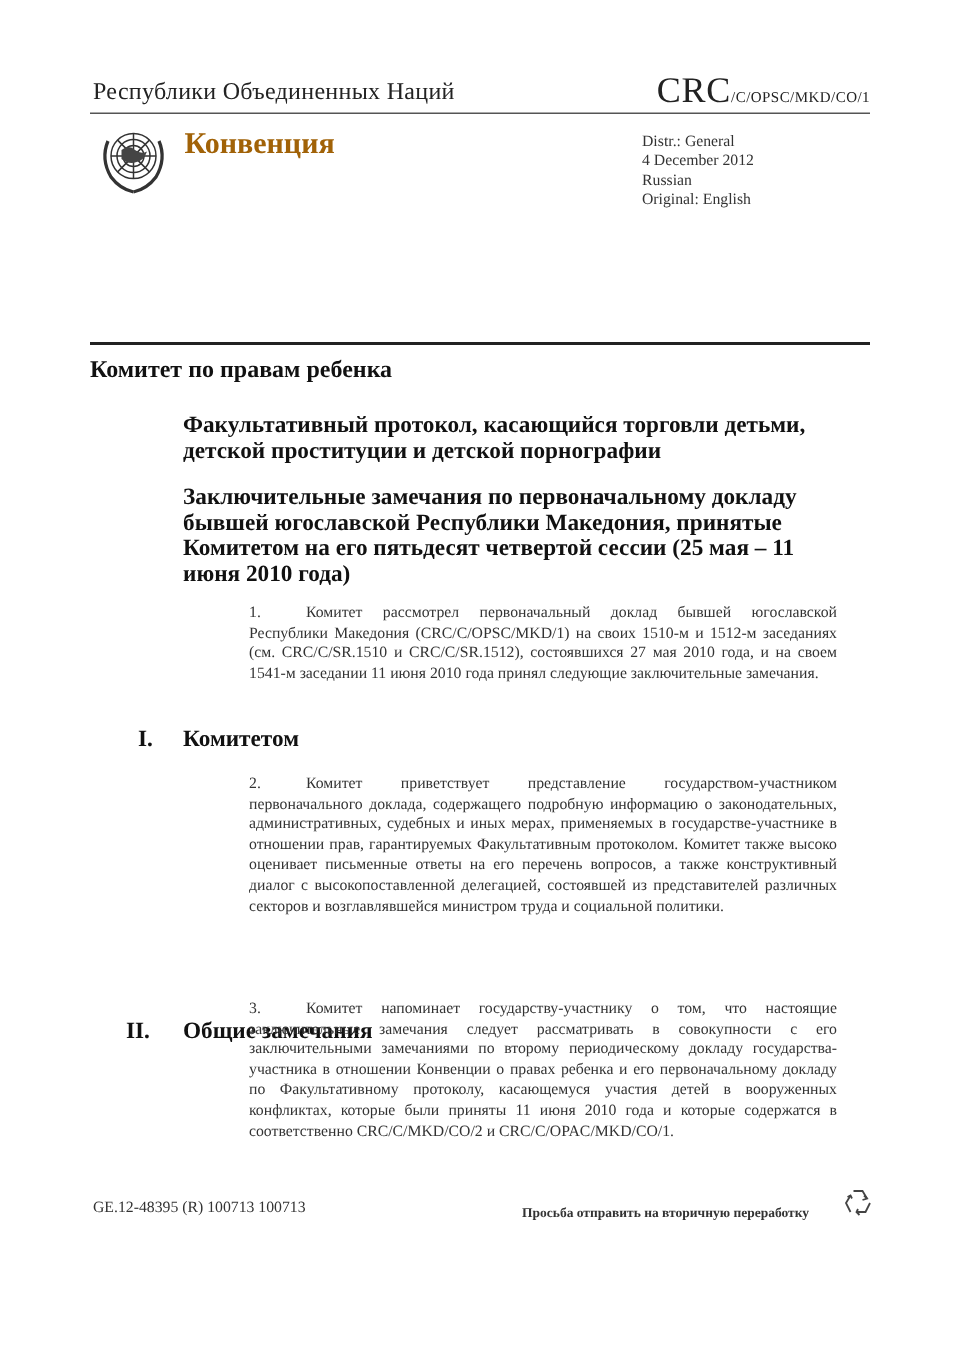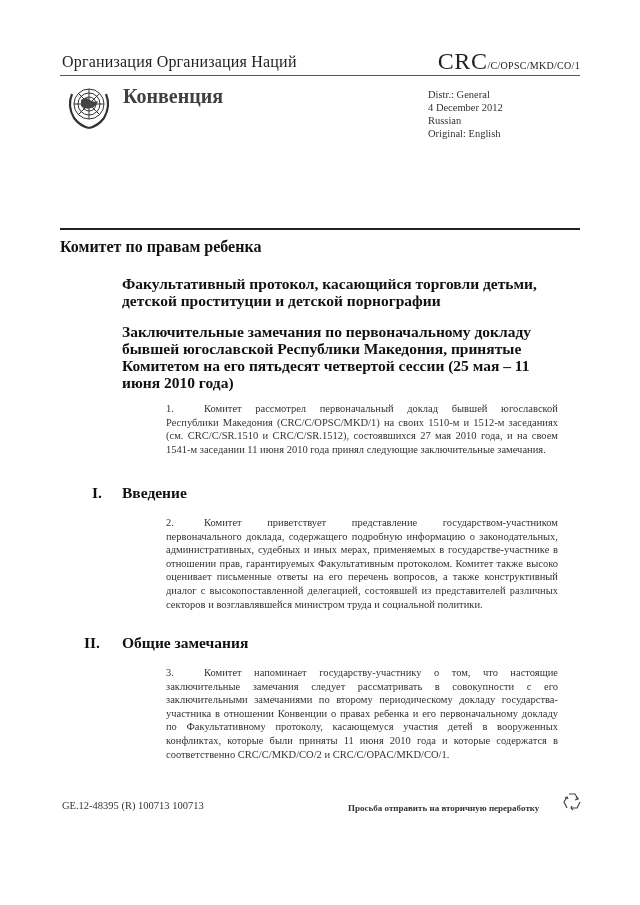--- a/index.html
+++ b/index.html
@@ -5,44 +5,44 @@
   html, body { margin: 0; padding: 0; background: #ffffff; }
   body { width: 640px; height: 905px; position: relative; overflow: hidden;
          font-family: "Liberation Serif", "DejaVu Serif", serif; color: #1a1a1a; }
   .abs { position: absolute; }
   .org { left: 62px; top: 53px; font-size: 16px; letter-spacing: 0.2px; color: #222; }
   .symbol { right: 60px; top: 48px; color: #222; white-space: nowrap; }
   .symbol .big { font-size: 24px; letter-spacing: 0.5px; }
   .symbol .small { font-size: 10px; letter-spacing: 0.3px; }
   .rule1 { left: 60px; top: 75px; width: 520px; height: 1px; background: #555; }
   .logo { left: 64px; top: 80px; width: 50px; height: 50px; }
-  .conv { left: 123px; top: 84px; font-weight: bold; font-size: 20px; line-height: 24px; color: #404040; }
+  .conv { left: 123px; top: 84px; font-weight: bold; font-size: 20px; line-height: 24px; color: #a16207; }
   .meta { left: 428px; top: 88px; font-size: 10.5px; line-height: 13px; color: #333; }
   .rule2 { left: 60px; top: 228px; width: 520px; height: 2px; background: #222; }
   .committee { left: 60px; top: 238px; font-weight: bold; font-size: 16px; color: #111; }
   .protocol { left: 122px; top: 275px; width: 420px; font-weight: bold; font-size: 15.5px; line-height: 17px; color: #111; }
   .concl { left: 122px; top: 323px; width: 440px; font-weight: bold; font-size: 15.5px; line-height: 17px; color: #111; }
   .para { left: 122px; width: 392px; font-size: 10.5px; line-height: 13.6px; text-align: justify; color: #333; margin-left: 44px; }
   .para .num { display: inline-block; width: 38px; }
   .p1 { top: 402px; }
   .p2 { top: 516px; }
   .p3 { top: 666px; }
   .sec { font-weight: bold; font-size: 15.5px; color: #111; }
   .sec .rn { display: inline-block; width: 30px; }
   .sec1 { left: 92px; top: 484px; }
   .sec2 { left: 84px; top: 634px; }
-  .sec2 .rn { width: 38px; }
+  .sec2 .rn { width: 38px; margin-top: 45px; }
   .footer-code { left: 62px; top: 800px; font-size: 10.5px; color: #333; }
   .recycle-text { left: 348px; top: 803px; font-size: 9px; font-weight: bold; color: #333; }
   .recycle-icon { left: 560px; top: 790px; width: 24px; height: 24px; }
 </style>
 </head>
 <body>
 
-<div class="abs org">Организация Организация Наций</div>
+<div class="abs org">Республики Объединенных Наций</div>
 <div class="abs symbol">
   <span class="big">CRC</span><span class="small">/C/OPSC/MKD/CO/1</span>
 </div>
 <div class="abs rule1"></div>
 
 <div class="abs logo">
   <svg width="50" height="50" viewBox="0 0 50 50">
     <g fill="none" stroke="#333" stroke-width="1">
       <circle cx="25" cy="24" r="15"></circle>
       <circle cx="25" cy="24" r="11"></circle>
@@ -74,21 +74,21 @@
 <div class="abs committee">Комитет по правам ребенка</div>
 
 <div class="abs protocol">Факультативный протокол, касающийся торговли детьми, детской проституции и детской порнографии</div>
 <div class="abs concl">Заключительные замечания по первоначальному докладу бывшей югославской Республики Македония, принятые Комитетом на его пятьдесят четвертой сессии (25 мая – 11 июня 2010 года)</div>
 
 <div class="abs para p1">
   <span class="num">1.</span><span>Комитет рассмотрел первоначальный доклад бывшей югославской Республики Македония (CRC/C/OPSC/MKD/1) на своих 1510-м и 1512-м заседаниях (см. CRC/C/SR.1510 и CRC/C/SR.1512), состоявшихся 27 мая 2010 года, и на своем 1541-м заседании 11 июня 2010 года принял следующие заключительные замечания.</span>
 </div>
 
 <div class="abs sec sec1">
-  <span class="rn">I.</span><span>Введение</span>
+  <span class="rn">I.</span><span>Комитетом</span>
 </div>
 
 <div class="abs para p2">
   <span class="num">2.</span><span>Комитет приветствует представление государством-участником первоначального доклада, содержащего подробную информацию о законодательных, административных, судебных и иных мерах, применяемых в государстве-участнике в отношении прав, гарантируемых Факультативным протоколом. Комитет также высоко оценивает письменные ответы на его перечень вопросов, а также конструктивный диалог с высокопоставленной делегацией, состоявшей из представителей различных секторов и возглавлявшейся министром труда и социальной политики.</span>
 </div>
 
 <div class="abs sec sec2">
   <span class="rn">II.</span><span>Общие замечания</span>
 </div>
 

